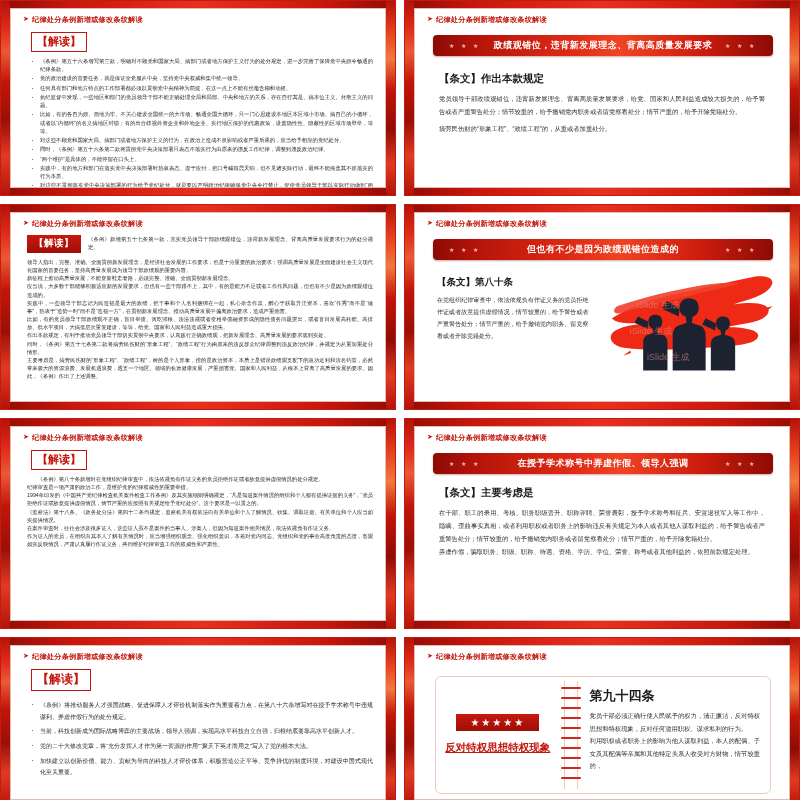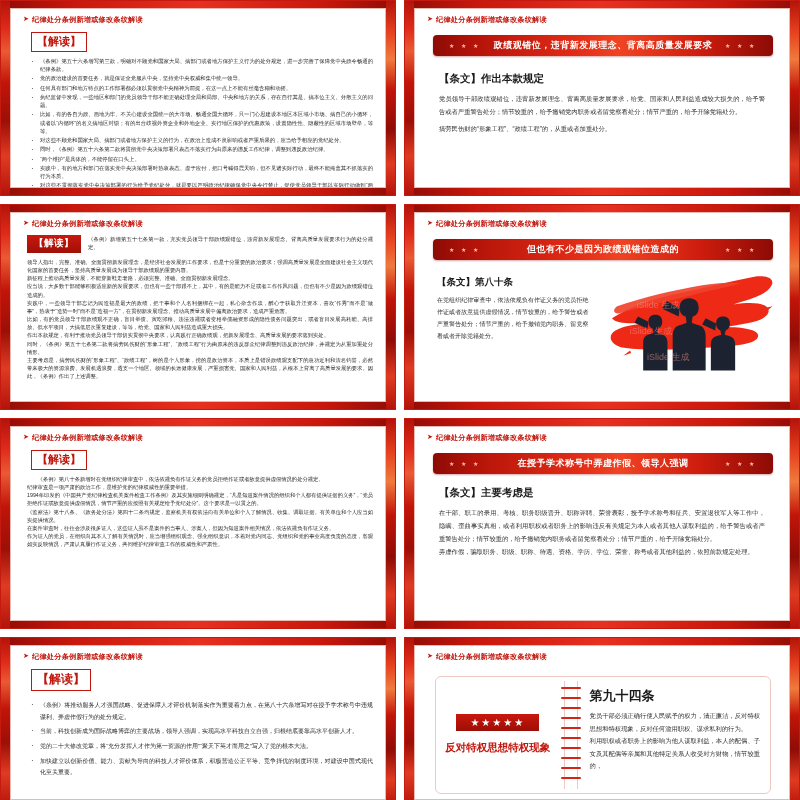--- a/index.html
+++ b/index.html
@@ -118,21 +118,21 @@
   .nb {
     margin: 14px 8px 0 8px; height: 118px;
     border: 1px solid #edc9c4; border-radius: 6px;
     display: flex; position: relative; background: #fff;
   }
   .nb-left { width: 37%; display:flex; flex-direction:column; align-items:center; justify-content:center; gap:9px; }
   .nb-stars {
     background: linear-gradient(180deg,#c9180d,#9c0e06);
     color:#fff; font-size:10px; letter-spacing:2px; padding:3px 14px;
   }
-  .nb-cap { color:#c2150b; font-weight:bold; font-size:10.5px; text-align:center; line-height:1.5; }
+  .nb-cap { color:#c2150b; font-weight:bold; font-size:10.5px; text-align:center; line-height:1.5;text-decoration:underline; }
   .nb-spine { width: 22px; position: relative; }
   .nb-spine .vl { position:absolute; top:4px; bottom:4px; width:1px; background:#edc9c4; }
   .nb-spine .vl.a { left:4px; } .nb-spine .vl.b { right:4px; }
   .nb-spine .ring { position:absolute; left:1px; right:1px; height:2px; background:#d2261a; border-radius:1px; }
   .nb-right { flex:1; padding: 10px 10px 0 8px; }
   .nb-right h4 { font-size: 13px; color:#1b1b1b; margin-bottom:5px; }
   .nb-right p { font-size: 6.3px; line-height: 2.0; color:#2f2f2f; text-align:justify; }
 </style>
 </head>
 <body>

